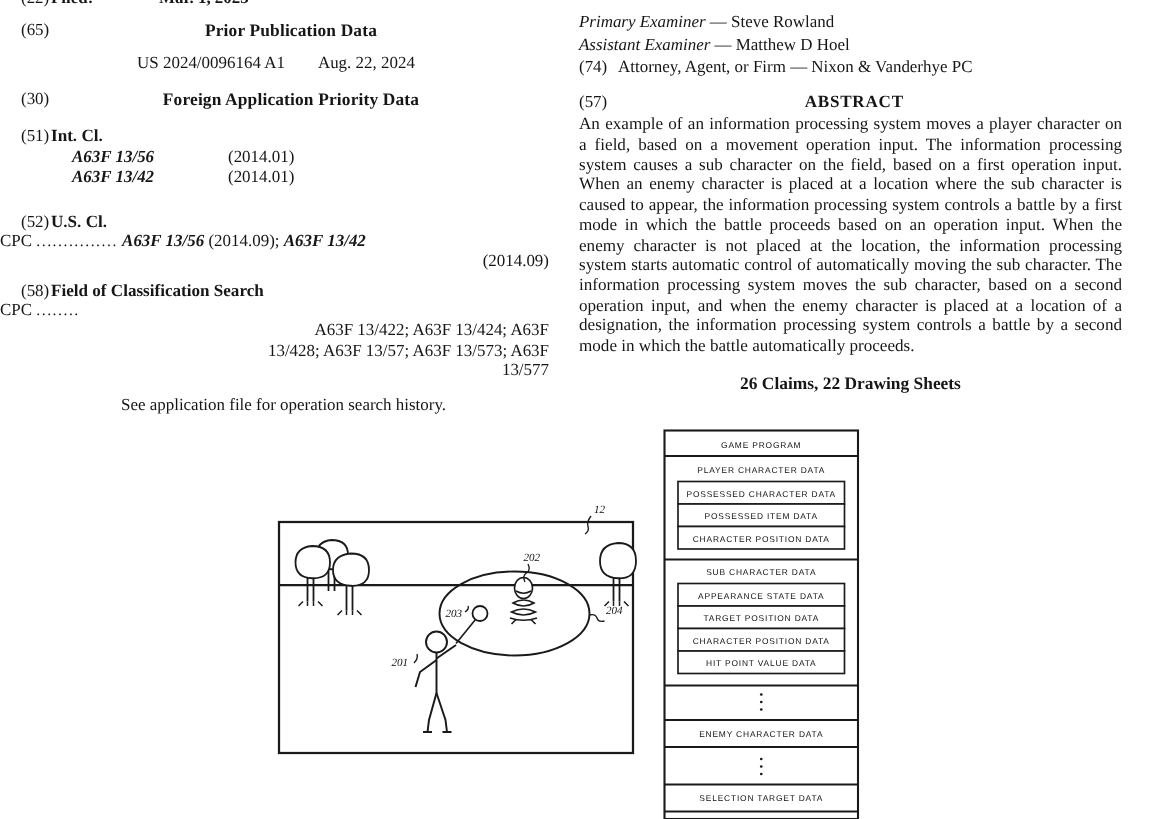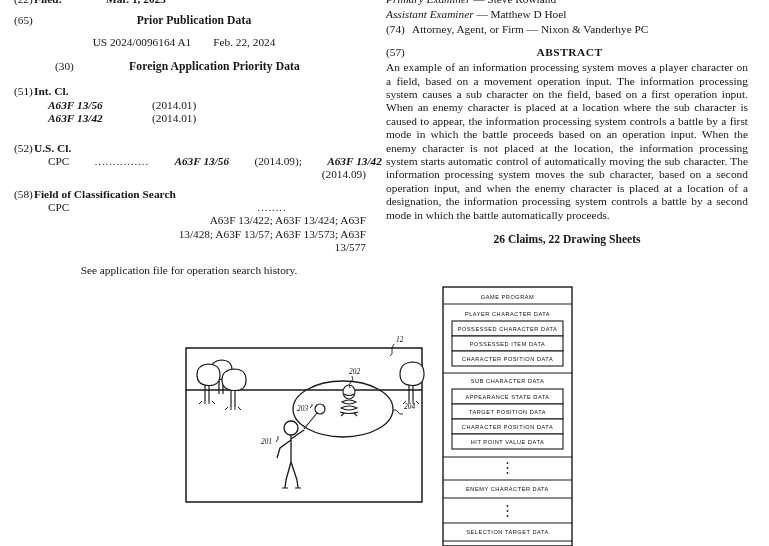--- a/index.html
+++ b/index.html
@@ -25,21 +25,21 @@
     height: 282px;
   }
   .col-left {
     position: absolute;
     left: 0; top: 0;
     width: 382px;
     height: 282px;
   }
   .col-right {
     position: absolute;
-    left: 386px; top: 0;
+    left: 386px; top: 16px;
     width: 383px;
     height: 282px;
   }
 
   .row {
     position: relative;
     display: flex;
     font-size: 11.3px;
     line-height: 13.2px;
   }
@@ -94,21 +94,21 @@
   .prio-line .dots {
     display: inline-block;
     letter-spacing: 1.0px;
     font-size: 10.5px;
     vertical-align: 1px;
   }
 
   .block { margin-top: 9px; }
   .hdr-bold { font-weight: bold; font-size: 11.4px; }
   .ital-bold { font-style: italic; font-weight: bold; }
-  .cpc-row { display: flex; padding-left: 48px; font-size: 11.3px; line-height: 13.4px; justify-content: space-between;}
+  .cpc-row { display: flex; font-size: 11.3px; line-height: 13.4px;}
   .cpcLabel { flex: 0 0 auto; }
   .dots-s { letter-spacing: 1px; font-size: 10.5px; }
   .ralign { text-align: right; padding-right: 16px; font-size: 11.3px; line-height: 13.4px; }
   .calign { text-align: center; padding-right: 4px; font-size:11.3px; line-height: 13.4px;}
 
   .intcl-line { display: flex; padding-left: 48px; font-size: 11.3px; line-height: 13.6px; }
   .intcl-line .code { width: 104px; flex: 0 0 104px; }
 
   
   .exm-row { font-size: 11.3px; line-height: 13.6px; }
@@ -177,25 +177,25 @@
         <span>Mar. 1, 2023</span>
       </div>
     </div>
 
     <div class="block" style="margin-top:14px;">
       <div class="row">
         <div class="tagnum">(65)</div>
         <div class="tagbody sec-title">Prior Publication Data</div>
       </div>
       <div class="pub-line">
-        <span>US 2024/0096164 A1</span><span class="gap"></span><span>Feb. 22, 2024</span>
-      </div>
-    </div>
-
-    <div class="block" style="margin-top:12px;margin-left:41px;">
+        <span>US 2024/0096164 A1</span><span class="gap"></span><span>Aug. 22, 2024</span>
+      </div>
+    </div>
+
+    <div class="block" style="margin-top:12px;">
       <div class="row">
         <div class="tagnum">(30)</div>
         <div class="tagbody sec-title">Foreign Application Priority Data</div>
       </div>
     </div>
 
     <div class="block" style="margin-top:12px;">
       <div class="row">
         <div class="tagnum">(51)</div>
         <div class="tagbody hdr-bold">Int. Cl.</div>

